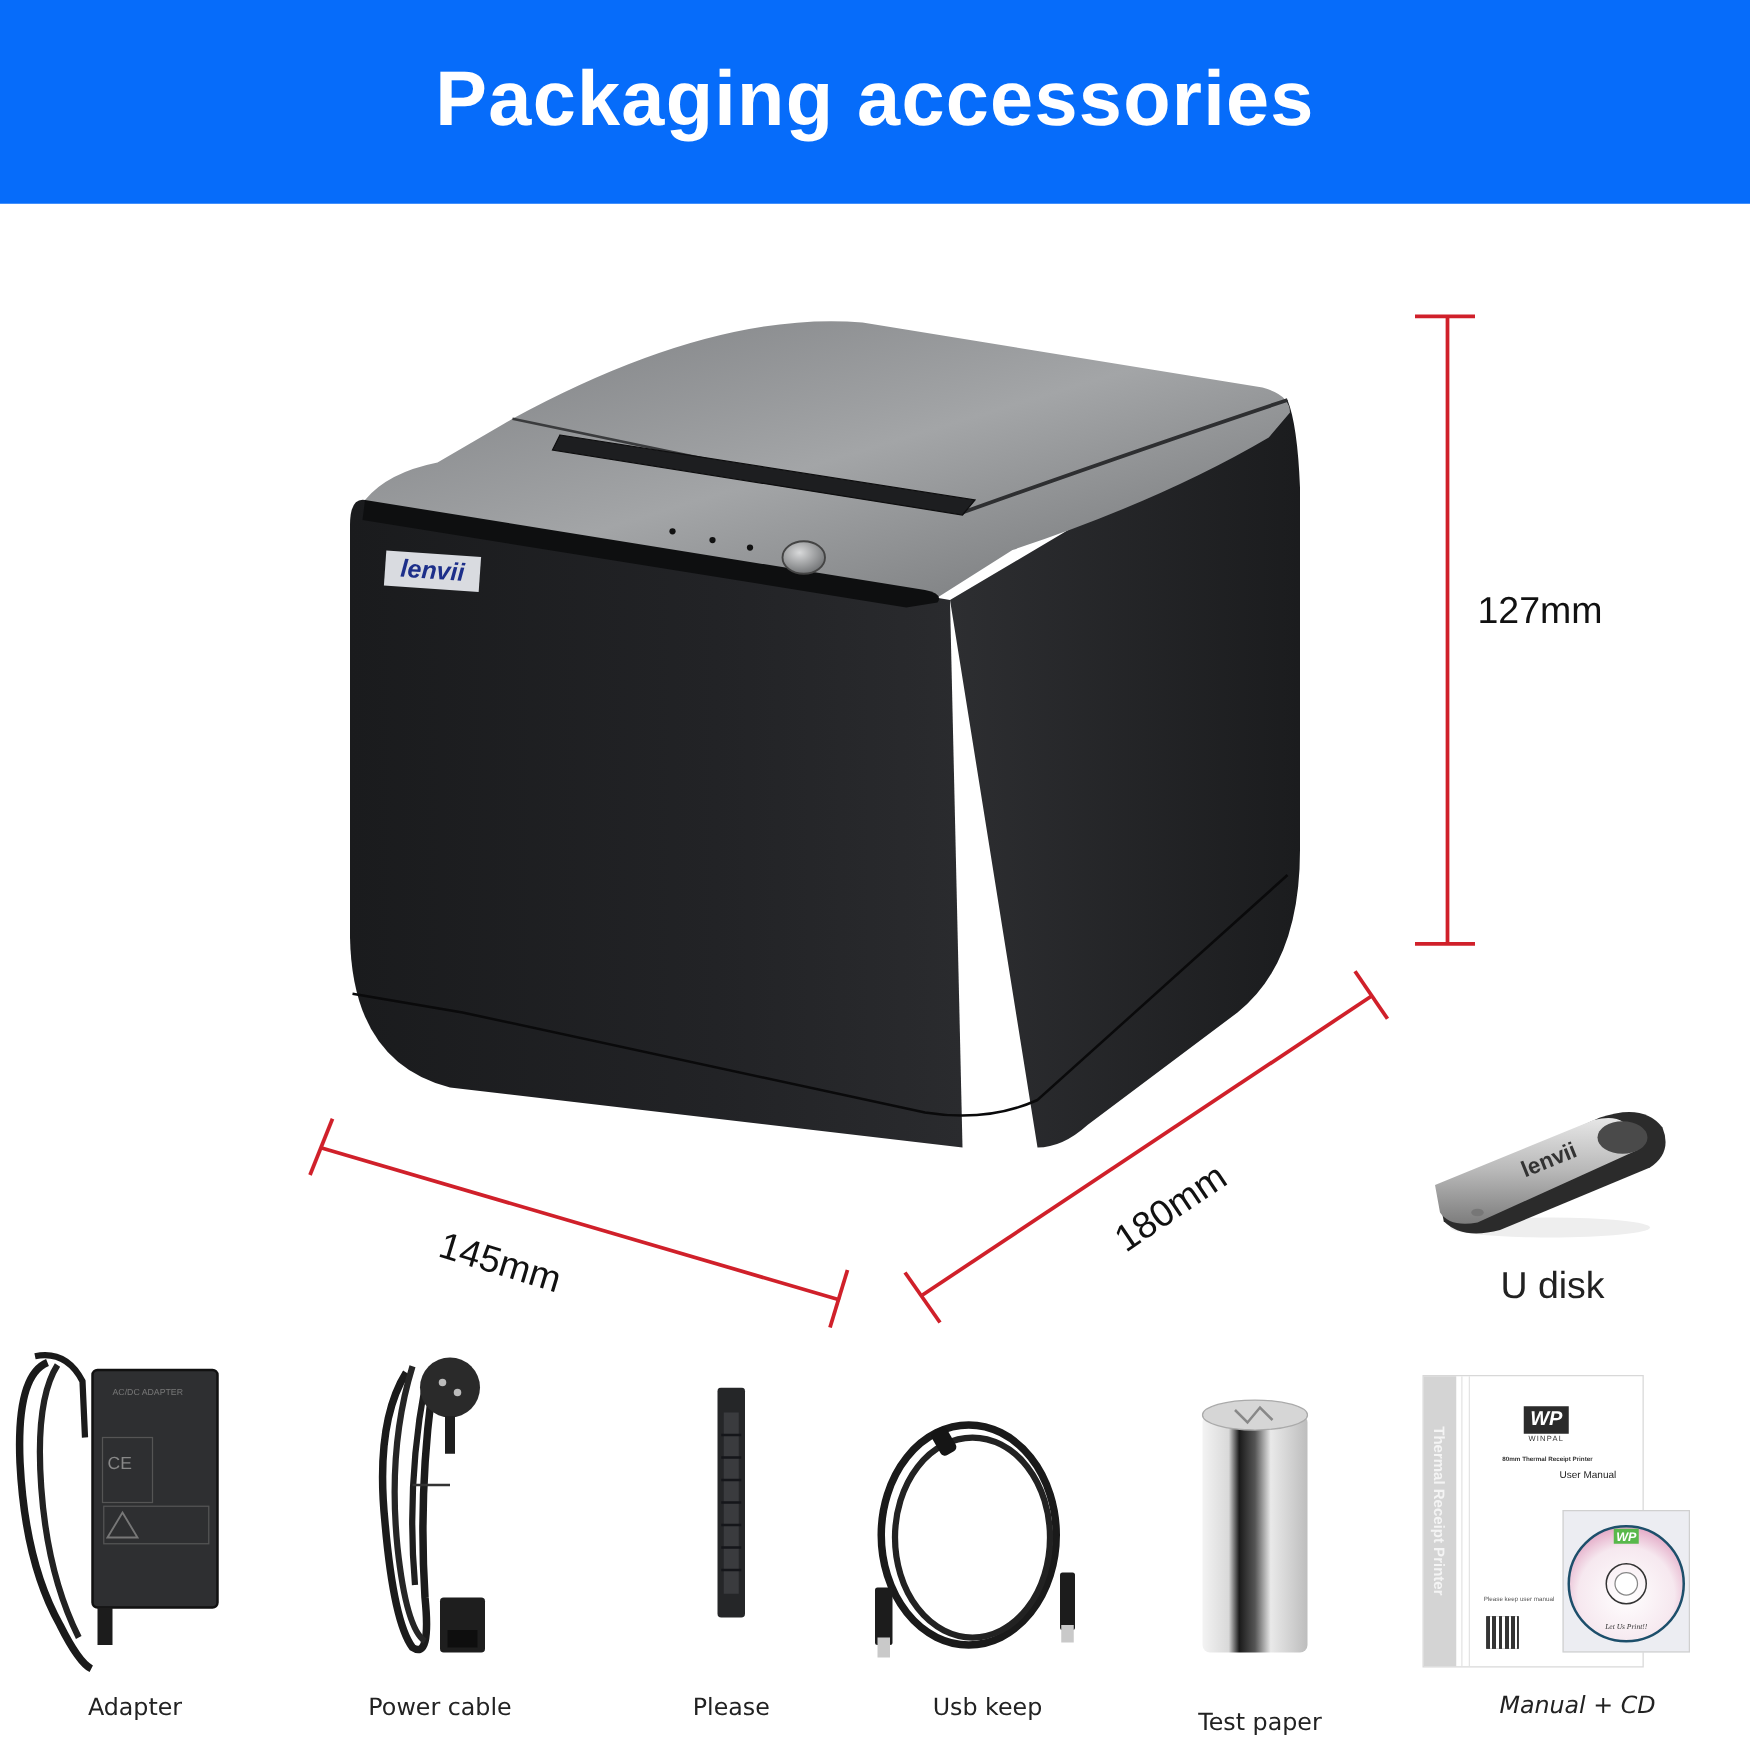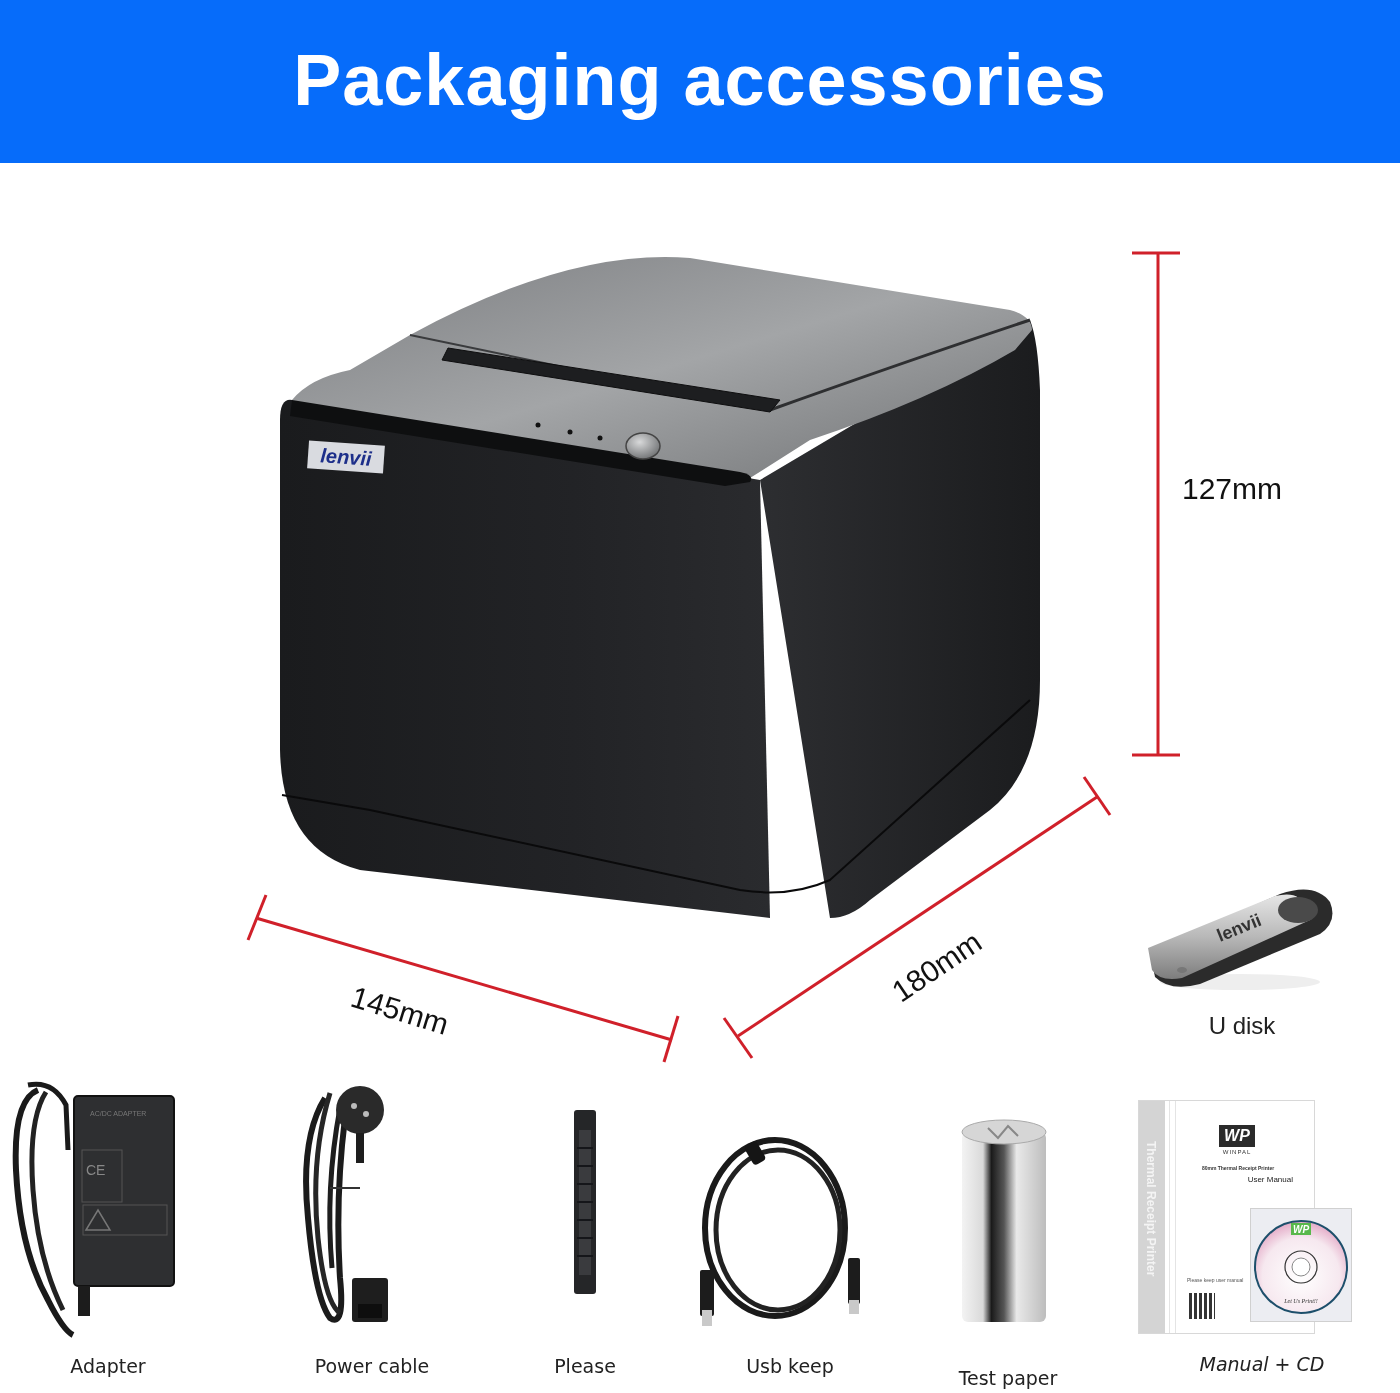--- a/index.html
+++ b/index.html
@@ -1,21 +1,21 @@
 <!DOCTYPE html>
 <html><head>
 <meta charset="utf-8">
 <style>
   html, body { margin:0; padding:0; }
   body { width:1400px; height:1393px; background:#ffffff; position:relative; overflow:hidden;
          font-family:"Liberation Sans", sans-serif; }
   .banner { position:absolute; left:0; top:0; width:1400px; height:163px; background:#066cfa;
             display:flex; align-items:center; justify-content:center; }
   .banner h1 { margin:0; color:#ffffff; font-family:"Liberation Sans", sans-serif; font-weight:bold;
-               font-size:72px; letter-spacing:1px; transform:translateY(-2px); }
+               font-size:62px; letter-spacing:1px; transform:translateY(-2px); }
   .abs { position:absolute; }
   .dim-label { position:absolute; font-family:"Liberation Sans", sans-serif; font-size:30px; color:#111; white-space:nowrap; }
   .item-label { position:absolute; font-family:"DejaVu Sans", sans-serif; font-size:19px; color:#222; white-space:nowrap; transform:translateX(-50%); }
   svg { display:block; }
 </style>
 </head>
 <body>
 
 <div class="banner">
   <h1>Packaging accessories</h1>
@@ -102,21 +102,21 @@
       </linearGradient>
     </defs>
     <ellipse cx="100" cy="100" rx="80" ry="8" fill="#eee"></ellipse>
     <path d="M10 70 L140 12 Q175 0 190 20 Q198 40 180 52 L60 102 Q30 110 15 95 Z" fill="#2b2b2b"></path>
     <path d="M8 66 L135 14 Q160 8 165 25 L170 38 L42 96 Q20 100 12 88 Z" fill="url(#usbg)"></path>
     <ellipse cx="158" cy="28" rx="20" ry="13" fill="#4a4a4a"></ellipse>
     <text x="80" y="60" transform="rotate(-22 80 60)" font-family="Liberation Sans, sans-serif" font-weight="bold" font-size="18" fill="#333">lenvii</text>
     <ellipse cx="42" cy="88" rx="5" ry="3" fill="#777"></ellipse>
   </svg>
 </div>
-<div class="item-label" style="left:1242px; top:1012px; font-family:'Liberation Sans',sans-serif; font-size:24px;">U disk</div>
+<div class="item-label" style="left:1242px; top:1012px; font-family:'Liberation Sans',sans-serif; font-size:30px;">U disk</div>
 
 <div>
 
   <div class="abs" style="left:8px; top:1080px; width:170px; height:260px;">
     <svg width="170" height="260" viewBox="0 0 170 260">
       <path d="M30 10 Q5 20 8 90 Q12 170 40 220 Q55 250 65 255" fill="none" stroke="#1a1a1a" stroke-width="6"></path>
       <path d="M38 12 Q20 40 25 110 Q30 180 55 230" fill="none" stroke="#222" stroke-width="5"></path>
       <path d="M20 5 Q45 0 58 25 L60 70" fill="none" stroke="#1a1a1a" stroke-width="5"></path>
       <rect x="66" y="16" width="100" height="190" rx="4" fill="#2e2f31" stroke="#111" stroke-width="2"></rect>
       <rect x="74" y="70" width="40" height="52" fill="none" stroke="#555" stroke-width="1"></rect>
@@ -136,21 +136,21 @@
       <path d="M40 30 Q25 110 32 190" fill="none" stroke="#1e1e1e" stroke-width="5"></path>
       <path d="M30 110 L60 110" stroke="#333" stroke-width="2"></path>
       <circle cx="60" cy="32" r="24" fill="#2a2a2a"></circle>
       <circle cx="54" cy="28" r="3" fill="#bbb"></circle>
       <circle cx="66" cy="36" r="3" fill="#bbb"></circle>
       <rect x="56" y="55" width="8" height="30" fill="#1e1e1e"></rect>
       <rect x="52" y="200" width="36" height="44" rx="3" fill="#1e1e1e"></rect>
       <rect x="58" y="226" width="24" height="14" fill="#0e0e0e"></rect>
     </svg>
   </div>
-  <div class="item-label" style="left:372px; top:1355px;">Power cable</div>
+  <div class="item-label" style="left:352px; top:1355px;">Power cable</div>
 
   <div class="abs" style="left:572px; top:1110px; width:28px; height:186px;">
     <svg width="28" height="186" viewBox="0 0 28 186">
       <rect x="2" y="0" width="22" height="184" rx="3" fill="#252628"></rect>
       <rect x="7" y="20" width="12" height="145" fill="#3a3b3e"></rect>
       <g stroke="#15161a" stroke-width="2">
         <line x1="5" y1="38" x2="21" y2="38"></line>
         <line x1="5" y1="56" x2="21" y2="56"></line>
         <line x1="5" y1="74" x2="21" y2="74"></line>
         <line x1="5" y1="92" x2="21" y2="92"></line>

